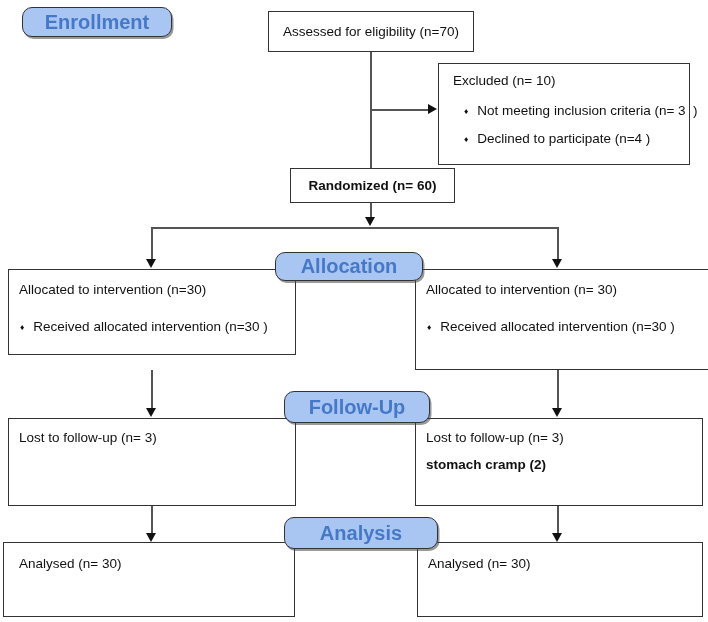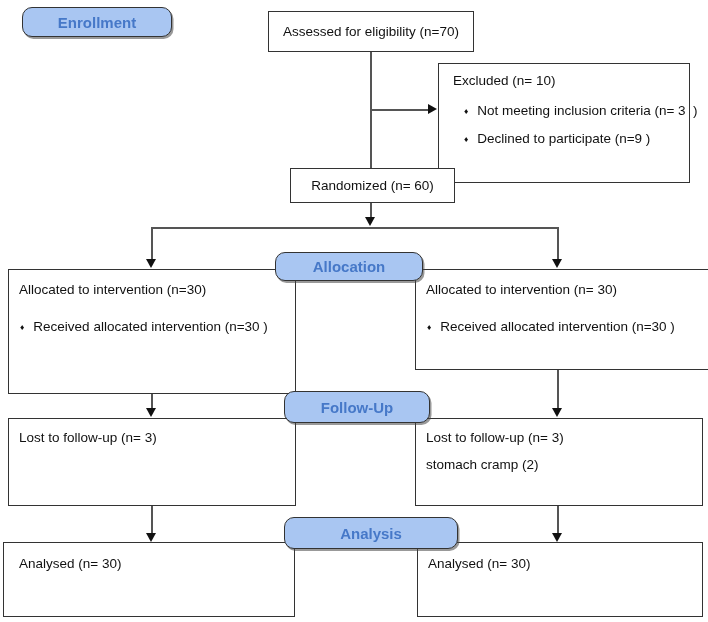--- a/index.html
+++ b/index.html
@@ -16,21 +16,21 @@
     box-sizing:border-box; font-size:13.5px; line-height:1.15;
   }
   .box.center{display:flex; align-items:center; justify-content:center;}
   .bline{white-space:pre;}
   .bullet-row{display:flex; align-items:baseline; white-space:pre;}
   .bullet{font-size:8.5px; margin:0 9px 0 11px; transform:translateY(-1px);}
   .stage{
     position:absolute; background:var(--stage-fill); border:1.6px solid var(--stage-border);
     border-radius:10px; box-shadow:1.5px 2px 0 rgba(70,70,70,0.55);
     display:flex; align-items:center; justify-content:center;
-    font-size:15px; font-weight:bold; color:var(--stage-text); box-sizing:border-box; z-index:5;
+    font-size:20px; font-weight:bold; color:var(--stage-text); box-sizing:border-box; z-index:5;
   }
   .line{position:absolute; background:var(--connector);}
   .arrow-down{
     position:absolute; width:0; height:0;
     border-left:5.5px solid transparent; border-right:5.5px solid transparent;
     border-top:9px solid var(--arrowhead);
   }
   .arrow-right{
     position:absolute; width:0; height:0;
     border-top:5.5px solid transparent; border-bottom:5.5px solid transparent;
@@ -62,37 +62,37 @@
 
   <div class="line" style="left:151px; top:506px; width:1.5px; height:28px;"></div>
   <div class="arrow-down" style="left:146px; top:533px;"></div>
   <div class="line" style="left:557px; top:506px; width:1.5px; height:28px;"></div>
   <div class="arrow-down" style="left:552px; top:533px;"></div>
 
   <div class="box center" style="left:268px; top:11px; width:206px; height:41px;">
     <span class="bline">Assessed for eligibility (n=70)</span>
   </div>
 
-  <div class="box" style="left:438px; top:63px; width:252px; height:120px; padding:9px 6px 12px 14px;">
+  <div class="box" style="left:438px; top:63px; width:252px; height:102px; padding:9px 6px 12px 14px;">
     <div class="bline">Excluded (n= 10)</div>
     <div class="bullet-row" style="margin-top:14px;">
       <span class="bullet">♦</span>
       <span class="bline">Not meeting inclusion criteria (n= 3  )</span>
     </div>
     <div class="bullet-row" style="margin-top:13px;">
       <span class="bullet">♦</span>
-      <span class="bline">Declined to participate (n=9 )</span>
+      <span class="bline">Declined to participate (n=4 )</span>
     </div>
   </div>
 
-  <div class="box center" style="left:290px; top:168px; width:165px; height:35px;">
+  <div class="box center" style="left:290px; top:168px; width:165px; height:35px;font-weight:bold;">
     <span class="bline">Randomized (n= 60)</span>
   </div>
 
-  <div class="box" style="left:8px; top:269px; width:288px; height:125px; padding:12px 6px 4px 10px;">
+  <div class="box" style="left:8px; top:269px; width:288px; height:86px; padding:12px 6px 4px 10px;">
     <div class="bline">Allocated to intervention (n=30)</div>
     <div class="bullet-row" style="margin-top:21px;">
       <span class="bullet" style="margin-left:1px;">♦</span>
       <span class="bline">Received allocated intervention (n=30 )</span>
     </div>
   </div>
 
   <div class="box" style="left:415px; top:269px; width:316px; height:101px; padding:12px 6px 0 10px;">
     <div class="bline">Allocated to intervention (n= 30)</div>
     <div class="bullet-row" style="margin-top:21px;">
@@ -100,37 +100,37 @@
       <span class="bline">Received allocated intervention (n=30 )</span>
     </div>
   </div>
 
   <div class="box" style="left:8px; top:418px; width:288px; height:88px; padding:11px 6px 0 10px;">
     <div class="bline">Lost to follow-up (n= 3)</div>
   </div>
 
   <div class="box" style="left:415px; top:418px; width:288px; height:88px; padding:11px 6px 0 10px;">
     <div class="bline">Lost to follow-up (n= 3)</div>
-    <div class="bline" style="margin-top:11px;">stomach cramp (2)</div>
+    <div class="bline" style="margin-top:11px;font-weight:bold;">stomach cramp (2)</div>
   </div>
 
   <div class="box" style="left:3px; top:542px; width:292px; height:75px; padding:13px 6px 0 15px;">
     <div class="bline">Analysed (n= 30)</div>
   </div>
 
   <div class="box" style="left:417px; top:542px; width:286px; height:75px; padding:13px 6px 0 10px;">
     <div class="bline">Analysed (n= 30)</div>
   </div>
 
   <div class="stage" style="left:22px; top:7px; width:150px; height:30px;">
     <span>Enrollment</span>
   </div>
   <div class="stage" style="left:284px; top:391px; width:146px; height:32px;">
     <span>Follow-Up</span>
   </div>
   <div class="stage" style="left:275px; top:252px; width:148px; height:29px;">
     <span>Allocation</span>
   </div>
-  <div class="stage" style="left:284px; top:517px; width:174px; height:32px;">
+  <div class="stage" style="left:284px; top:517px; width:154px; height:32px;">
     <span>Analysis</span>
   </div>
 
 </div>
 
 </body></html>

